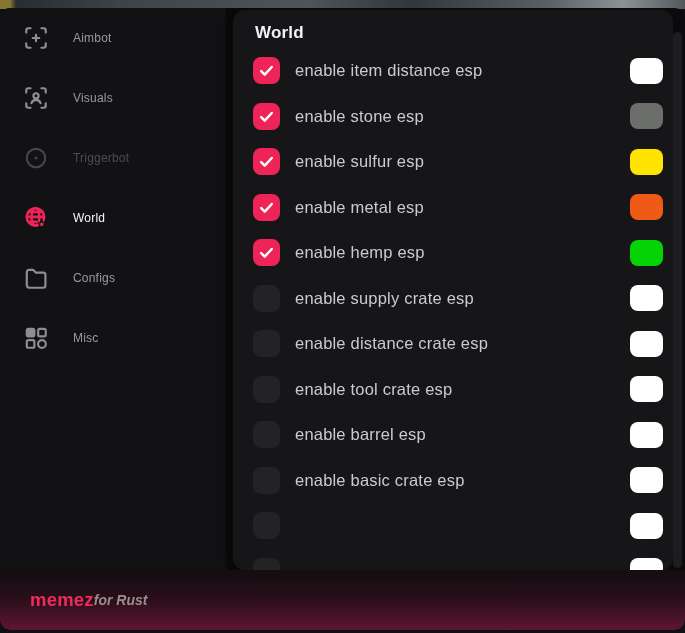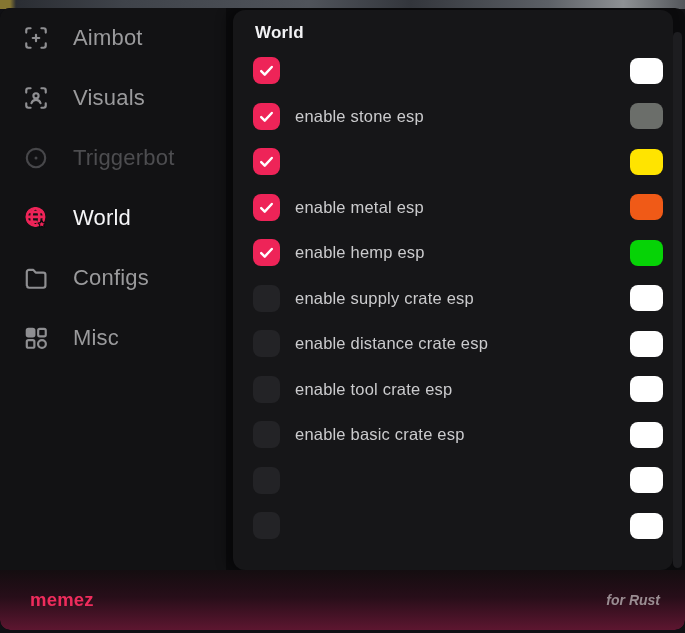--- a/index.html
+++ b/index.html
@@ -14,21 +14,21 @@
       #3f434a 18%,#50545b 45%,#33363c 60%,#5c6066 80%,#8e9194 91%,#54575c 100%);
   }
   .menu{
     position:absolute;top:8px;left:0;right:0;bottom:3px;
     background:#0b0b0d;border-radius:10px;overflow:hidden;
   }
   
   .sidebar{position:absolute;left:0;top:0;width:226px;bottom:60px;background:#121214;}
   .side-item{height:60px;display:flex;align-items:center;padding-left:22px;gap:24px;cursor:pointer;}
   .side-item .nav-icon{width:27px;height:27px;flex:none;color:#8f8f92;display:flex;align-items:center;justify-content:center;}
-  .side-item .nav-label{font-size:22px;color:#9a9a9c;letter-spacing:.2px;}
+  .side-item .nav-label{font-size:12px;color:#9a9a9c;letter-spacing:.2px;}
   .side-item.dim .nav-icon{color:#47474a;}
   .side-item.dim .nav-label{color:#4d4d50;}
   .side-item.active .nav-icon{color:var(--accent,#ee2458);}
   .side-item.active .nav-label{color:#f5f5f7;font-weight:500;}
   .nav-icon svg{width:26px;height:26px;}
   
   .panel{
     position:absolute;left:233px;top:2px;width:440px;height:560px;
     background:#161618;border-radius:12px;overflow:hidden;
     box-shadow:-6px 0 12px rgba(0,0,0,.4);
@@ -45,21 +45,21 @@
   .checkbox.checked svg{display:block;}
   .row-label{margin-left:15px;font-size:16.5px;color:#cbcbcd;letter-spacing:.2px;}
   .swatch{position:absolute;right:10px;top:50%;margin-top:-13px;width:33px;height:26px;border-radius:8px;cursor:pointer;}
   
   .scrollbar{position:absolute;right:3px;top:24px;width:9px;height:536px;background:#1d1d20;border-radius:5px;cursor:pointer;}
   
   .bottom-bar{
     position:absolute;left:0;right:0;bottom:0;height:60px;
     background:linear-gradient(180deg,#140d10 0%,#270e19 45%,#5d1630 100%);
     border-radius:0 0 10px 10px;
-    display:flex;align-items:center;justify-content:space-between;
+    display:flex;align-items:center;
     padding:0 25px 0 30px;box-sizing:border-box;
   }
   .brand{color:#ee2c5c;font-weight:700;font-size:18.5px;letter-spacing:.2px;}
   .brand-for{color:#9a8d92;font-style:italic;font-weight:600;font-size:14px;}
 </style>
 </head>
 <body>
 
 <div class="screen">
   <div class="game-strip"></div>
@@ -138,39 +138,41 @@
 
     <div class="panel">
       <div class="panel-title">World</div>
       <div class="rows" id="rows">
   <div class="row">
     <div class="checkbox checked">
       <svg viewBox="0 0 24 24">
         <path d="M4.5 12.8l5 5L19.5 7" stroke="#ffffff" stroke-width="3.4" fill="none" stroke-linecap="round" stroke-linejoin="round"></path>
       </svg>
     </div>
+    <span class="row-label">enable item distance esp</span>
     <span class="swatch" style="background: rgb(255, 255, 255);"></span>
   </div>
 
   <div class="row">
     <div class="checkbox checked">
       <svg viewBox="0 0 24 24">
         <path d="M4.5 12.8l5 5L19.5 7" stroke="#ffffff" stroke-width="3.4" fill="none" stroke-linecap="round" stroke-linejoin="round"></path>
       </svg>
     </div>
     <span class="row-label">enable stone esp</span>
     <span class="swatch" style="background: rgb(107, 110, 106);"></span>
   </div>
 
   <div class="row">
     <div class="checkbox checked">
       <svg viewBox="0 0 24 24">
         <path d="M4.5 12.8l5 5L19.5 7" stroke="#ffffff" stroke-width="3.4" fill="none" stroke-linecap="round" stroke-linejoin="round"></path>
       </svg>
     </div>
+    <span class="row-label">enable sulfur esp</span>
     <span class="swatch" style="background: rgb(255, 228, 0);"></span>
   </div>
 
   <div class="row">
     <div class="checkbox checked">
       <svg viewBox="0 0 24 24">
         <path d="M4.5 12.8l5 5L19.5 7" stroke="#ffffff" stroke-width="3.4" fill="none" stroke-linecap="round" stroke-linejoin="round"></path>
       </svg>
     </div>
     <span class="row-label">enable metal esp</span>
@@ -204,20 +206,27 @@
   </div>
 
   <div class="row">
     <div class="checkbox">
       
     </div>
     <span class="row-label">enable tool crate esp</span>
     <span class="swatch" style="background: rgb(255, 255, 255);"></span>
   </div>
 
+  <div class="row">
+    <div class="checkbox">
+      
+    </div>
+    <span class="row-label">enable barrel esp</span>
+    <span class="swatch" style="background: rgb(255, 255, 255);"></span>
+  </div>
 
   <div class="row">
     <div class="checkbox">
       
     </div>
     <span class="row-label">enable basic crate esp</span>
     <span class="swatch" style="background: rgb(255, 255, 255);"></span>
   </div>
 
   <div class="row">

